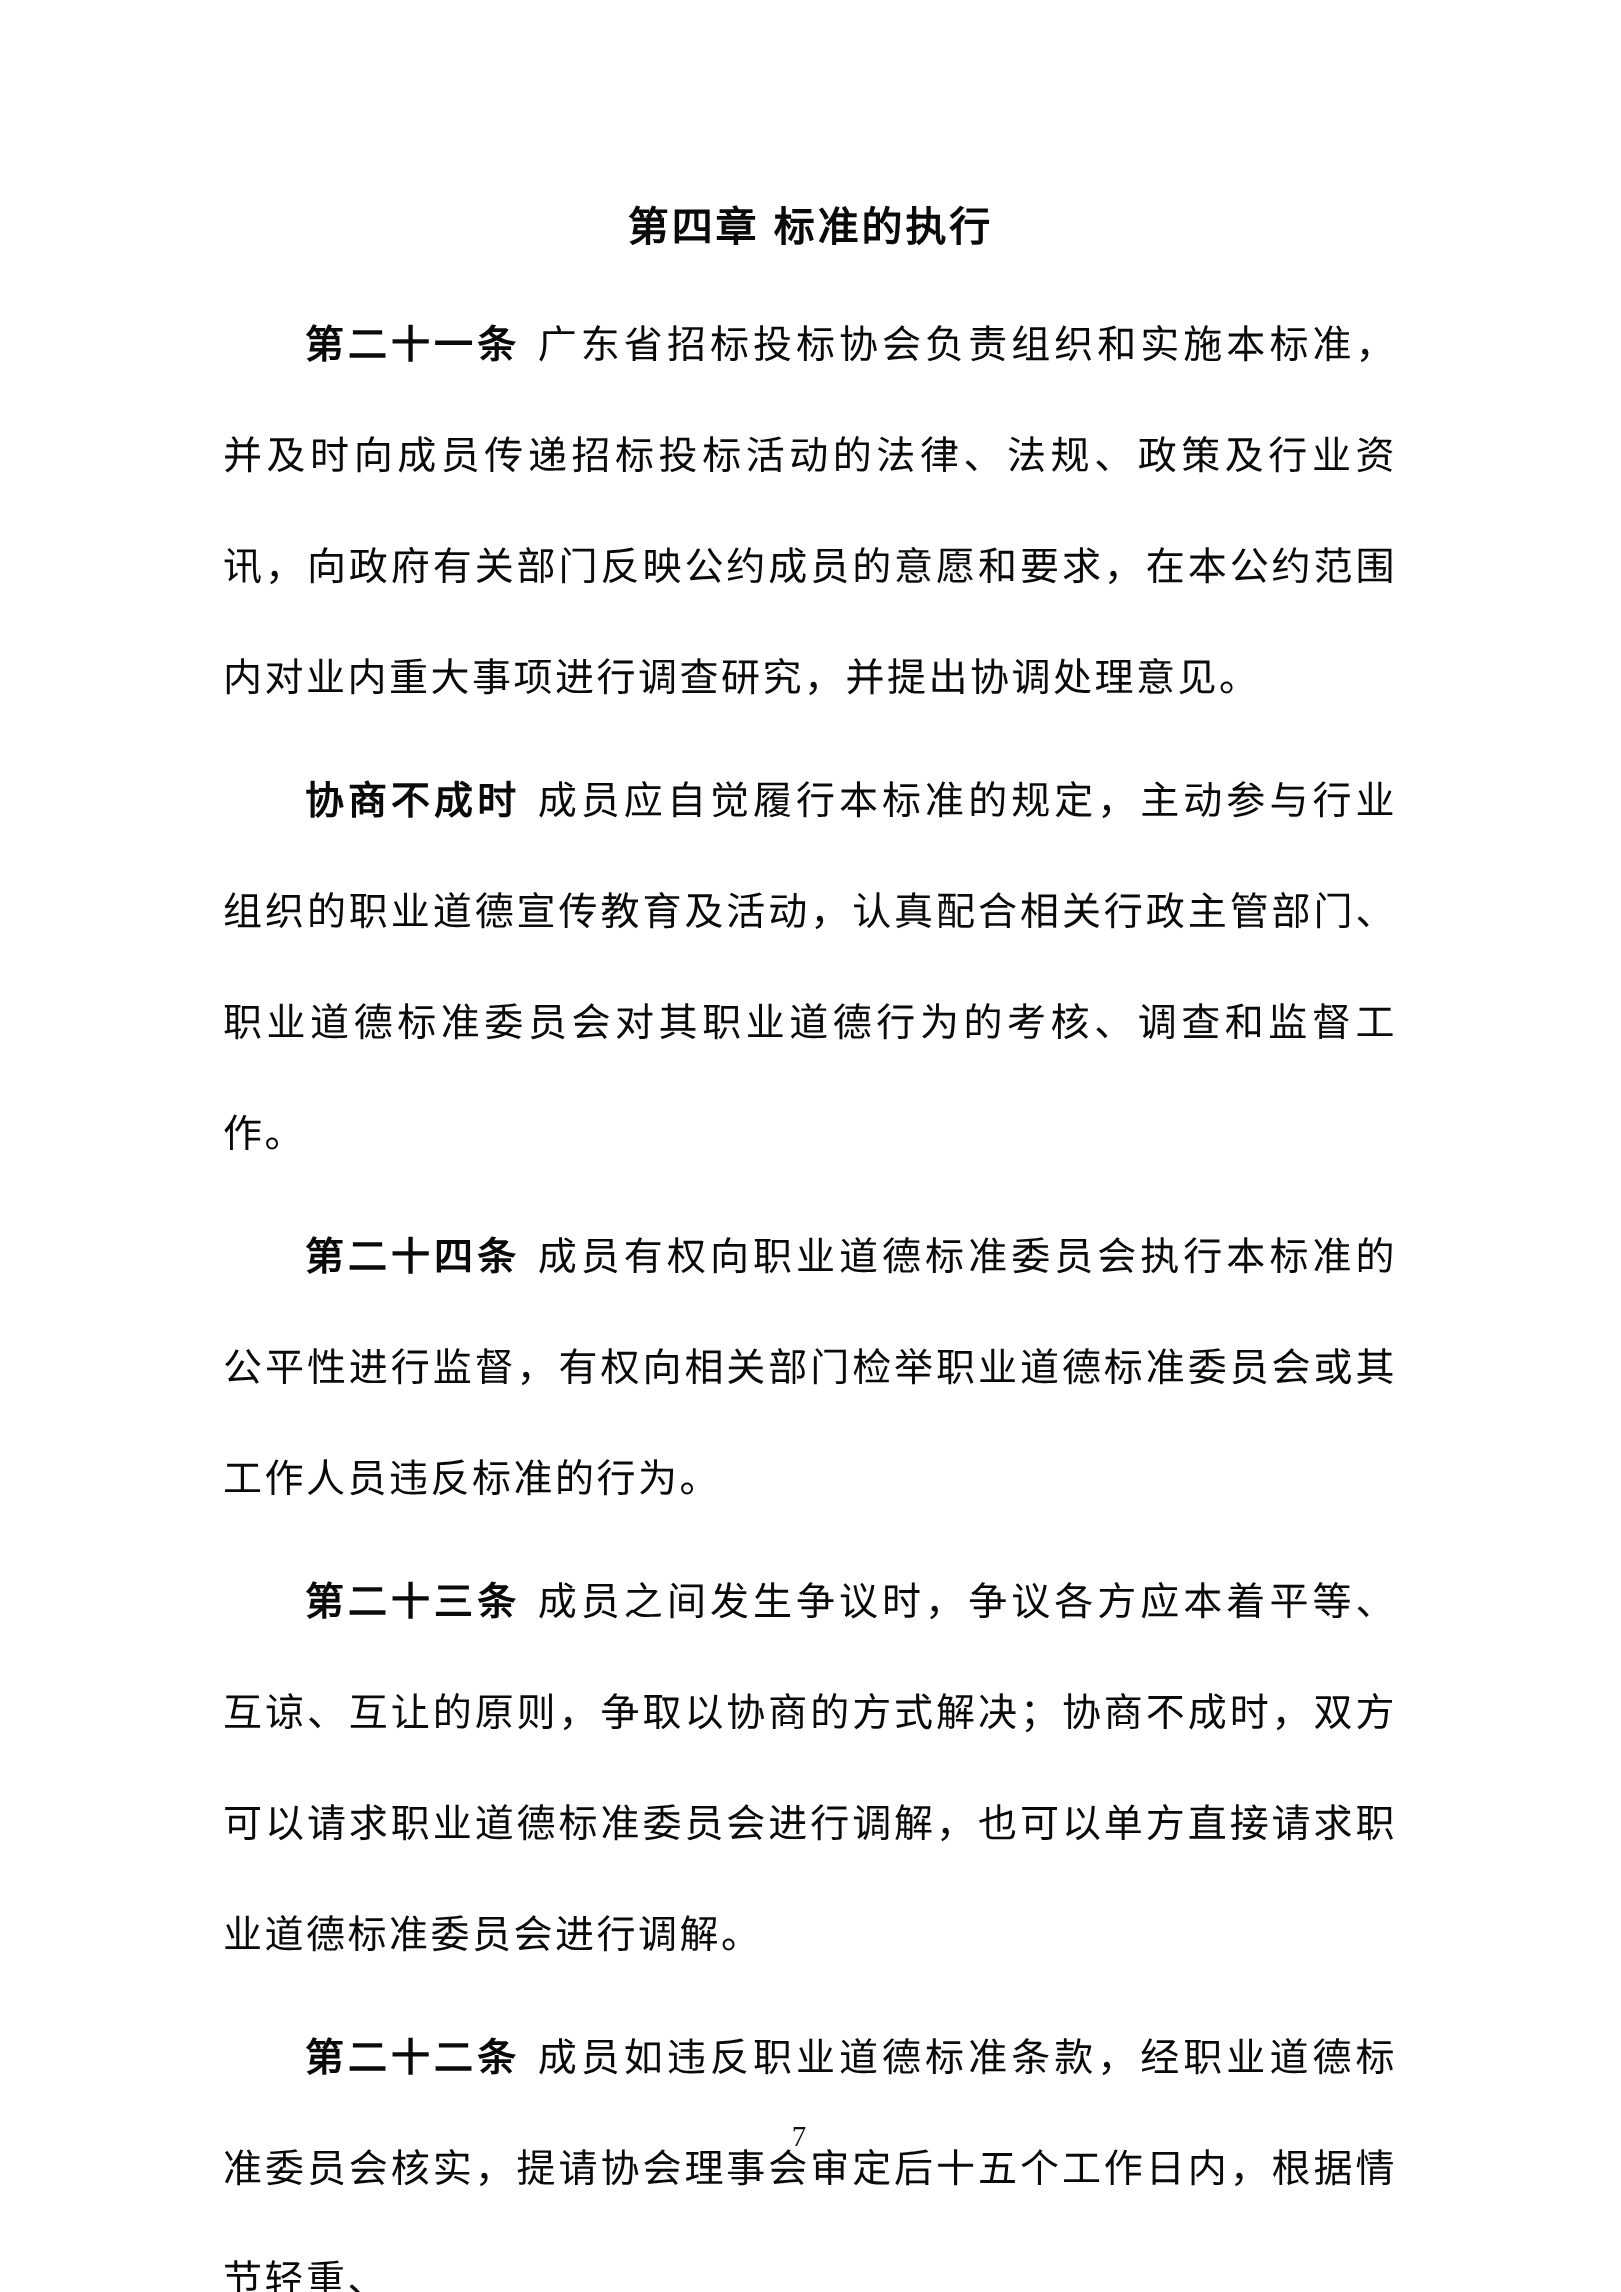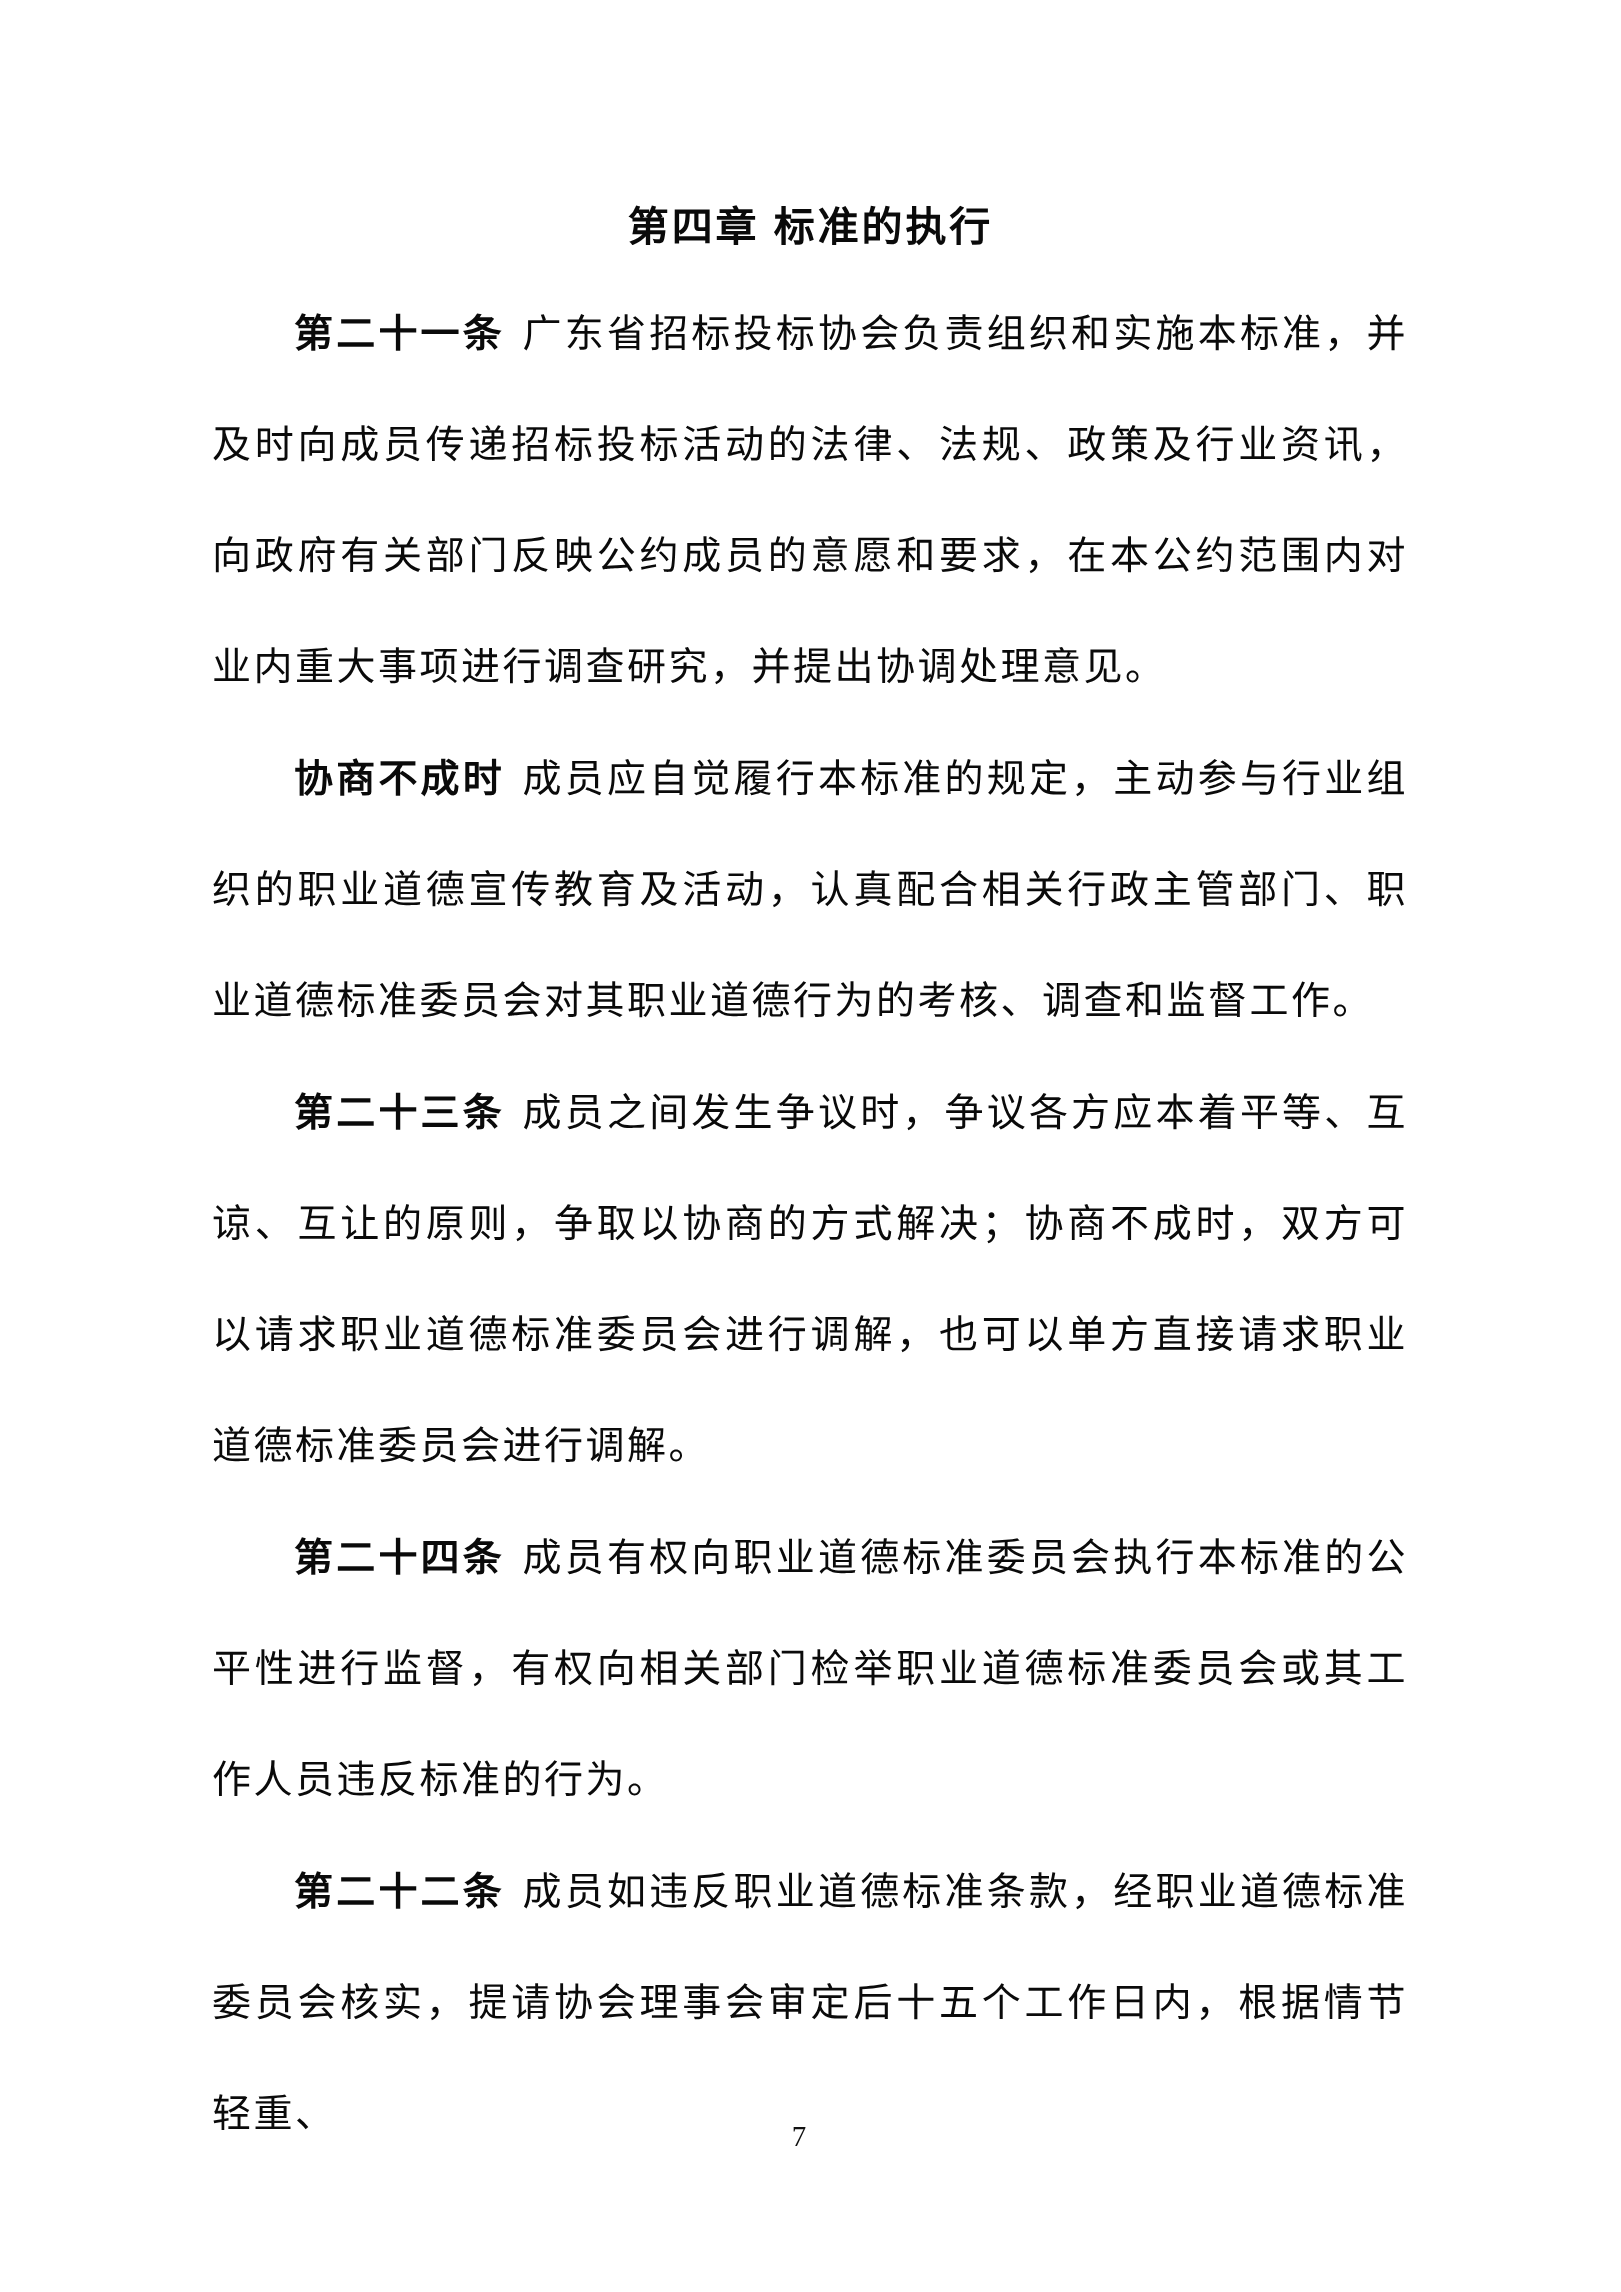--- a/index.html
+++ b/index.html
@@ -34,21 +34,21 @@
     top: 277px;
     left: 211px;
     width: 1198px;
     font-size: 39px;
     line-height: 111px;
     letter-spacing: 2.5px;
     text-align: justify;
     text-justify: inter-character;
   }
   .article {
-    margin: 1px;
+    margin: 12px;
     text-indent: 82px; 
   }
   .article-number {
     font-weight: bold;
     margin-right: 17.6px;
   }
   .page-number {
     position: absolute;
     top: 2117px;
     left: 0;
@@ -71,25 +71,25 @@
 
     <p class="article">
       <span class="article-number">第二十一条</span><span>广东省招标投标协会负责组织和实施本标准，并及时向成员传递招标投标活动的法律、法规、政策及行业资讯，向政府有关部门反映公约成员的意愿和要求，在本公约范围内对业内重大事项进行调查研究，并提出协调处理意见。</span>
     </p>
 
     <p class="article">
       <span class="article-number">协商不成时</span><span>成员应自觉履行本标准的规定，主动参与行业组织的职业道德宣传教育及活动，认真配合相关行政主管部门、职业道德标准委员会对其职业道德行为的考核、调查和监督工作。</span>
     </p>
 
     <p class="article">
-      <span class="article-number">第二十三条</span><span>成员之间发生争议时，争议各方应本着平等、互谅、互让的原则，争取以协商的方式解决；协商不成时，双方可以请求职业道德标准委员会进行调解，也可以单方直接请求职业道德标准委员会进行调解。</span>
+      <span class="article-number">第二十四条</span><span>成员有权向职业道德标准委员会执行本标准的公平性进行监督，有权向相关部门检举职业道德标准委员会或其工作人员违反标准的行为。</span>
     </p>
 
     <p class="article">
-      <span class="article-number">第二十四条</span><span>成员有权向职业道德标准委员会执行本标准的公平性进行监督，有权向相关部门检举职业道德标准委员会或其工作人员违反标准的行为。</span>
+      <span class="article-number">第二十三条</span><span>成员之间发生争议时，争议各方应本着平等、互谅、互让的原则，争取以协商的方式解决；协商不成时，双方可以请求职业道德标准委员会进行调解，也可以单方直接请求职业道德标准委员会进行调解。</span>
     </p>
 
     <p class="article">
       <span class="article-number">第二十二条</span><span>成员如违反职业道德标准条款，经职业道德标准委员会核实，提请协会理事会审定后十五个工作日内，根据情节轻重、</span>
     </p>
 
   </div>
 
   <div class="page-number">7</div>
 

